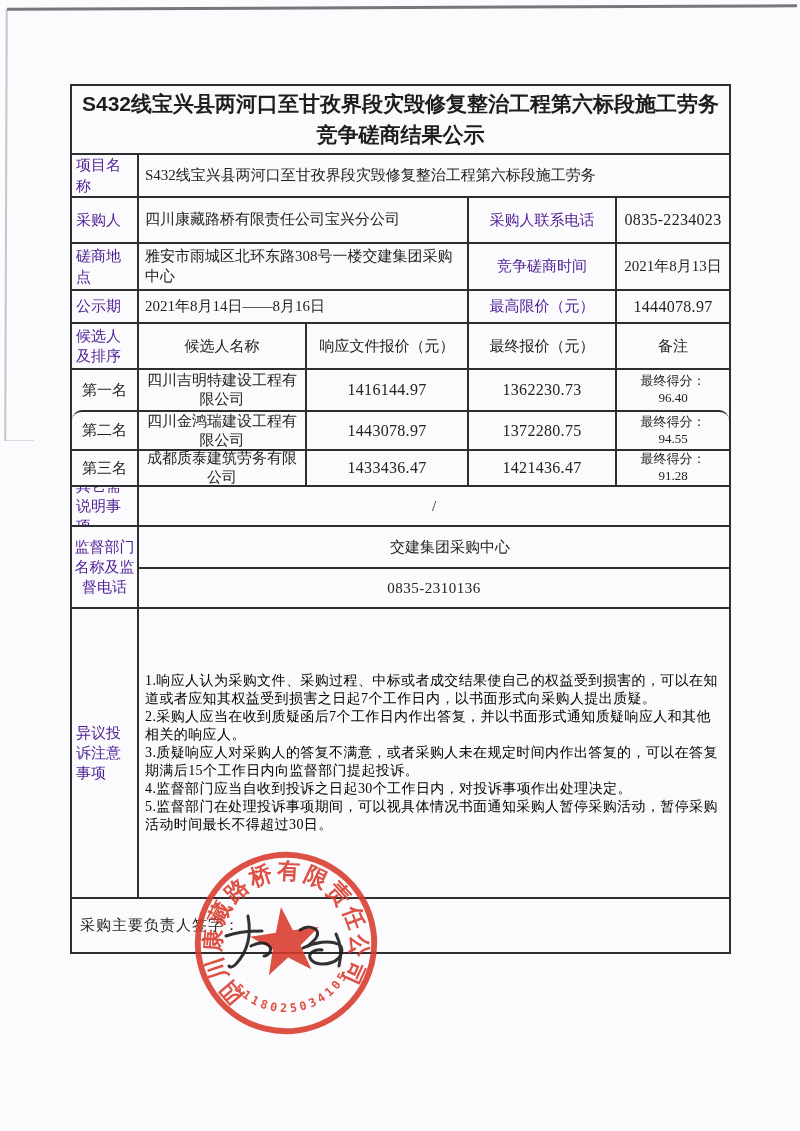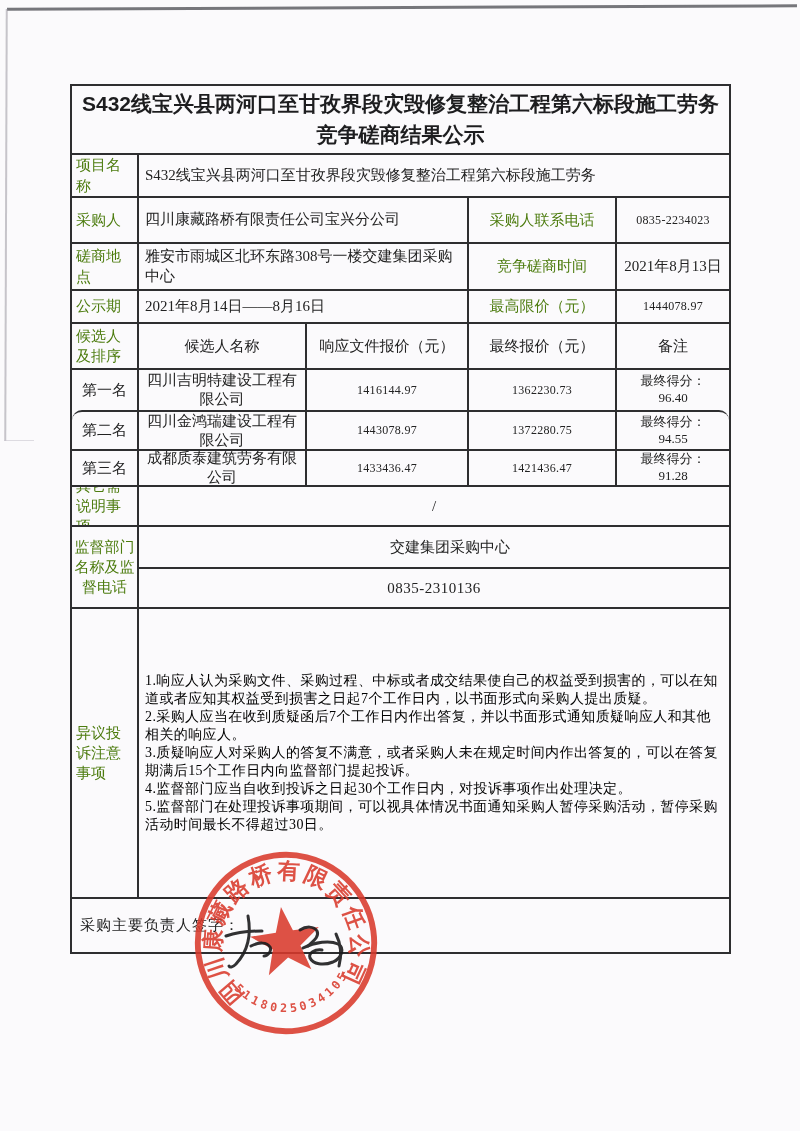--- a/index.html
+++ b/index.html
@@ -39,25 +39,25 @@
     font-weight:700; font-size:21px; line-height:1.45; color:#1d1d1f; white-space:pre-line; }
 
   .w-a { width:65px; flex:none; }
   .w-b { width:168px; flex:none; }
   .w-c { width:162px; flex:none; }
   .w-d { width:148px; flex:none; }
   .w-v1 { width:330px; flex:none; }
   .w-l2 { width:148px; flex:none; }
   .grow { flex:1 1 auto; }
 
-  .lab { font-size:15px; padding:0 2px 0 4px; line-height:1.35; color:#4d7c0f; }
+  .lab { font-size:15px; padding:0 2px 0 4px; line-height:1.35; color:#4c1d95; }
   .lab-c { justify-content:center; text-align:center; padding:8px 2px; }
   .val-l { font-size:15px; padding:2px 4px 2px 6px; line-height:1.3; }
   .val-c { font-size:15px; justify-content:center; text-align:center; padding:0 2px; }
-  .num { font-size:12px; justify-content:center; text-align:center; letter-spacing:.3px; }
+  .num { font-size:16px; justify-content:center; text-align:center; letter-spacing:.3px; }
   .remark { font-size:13px; line-height:1.3; justify-content:center; text-align:center; white-space:pre-line; }
   .hdr { font-size:15px; justify-content:center; text-align:center; }
 
   .r1 { height:43px; } .r2 { height:46px; } .r3 { height:47px; } .r4 { height:33px; }
   .r5 { height:46px; } .r6 { height:42px; } .r7 { height:39px;border-radius:10px; } .r8 { height:36px; }
   .r9 { height:40px; } .r10 { height:82px; } .r11 { height:290px; } .r12 { flex:1 1 auto; }
 
   .sup-stack { flex:1 1 auto; display:flex; flex-direction:column; border-left:2px solid #2e2e30; }
   .sup-top { height:42px; border-bottom:2px solid #2e2e30; display:flex; align-items:center; justify-content:center; font-size:15px;padding-left:32px; }
   .sup-bot { flex:1; display:flex; align-items:center; justify-content:center; font-size:15px; letter-spacing:.5px; }

